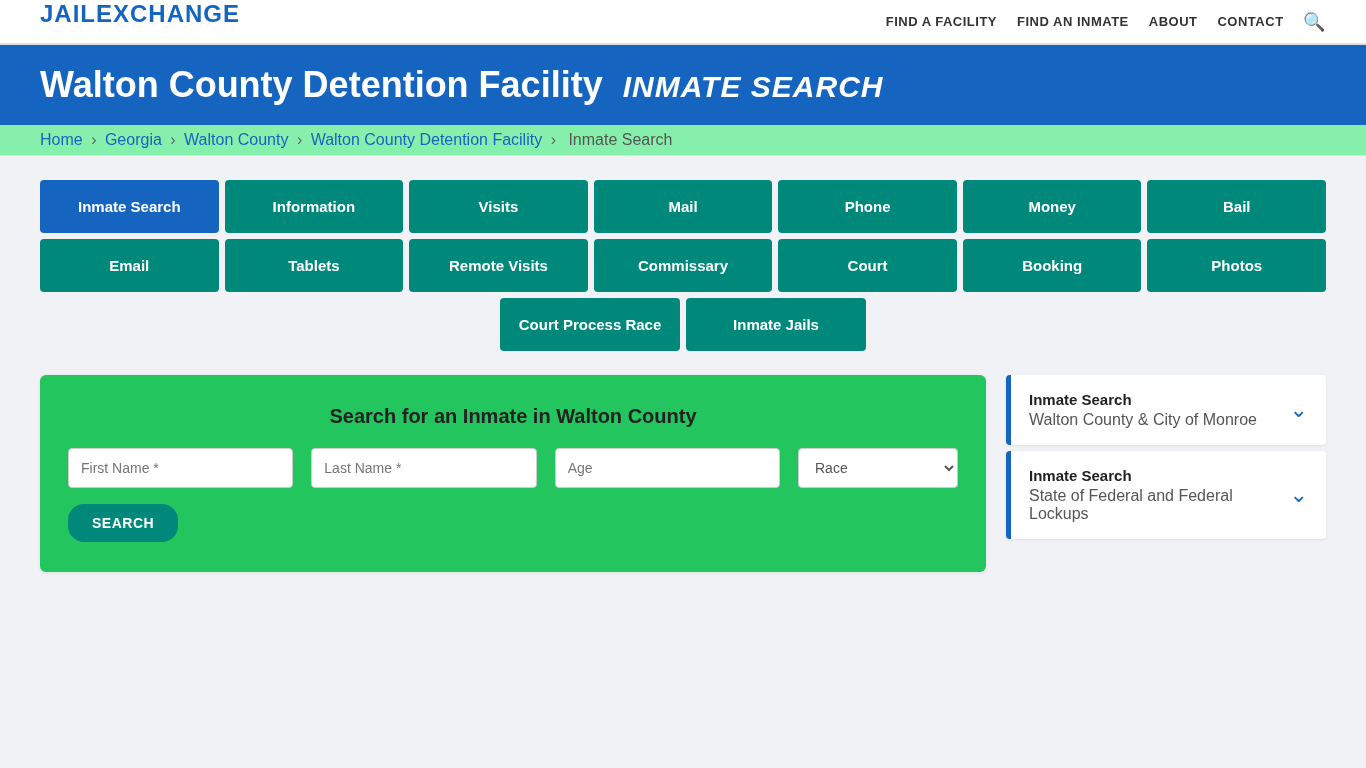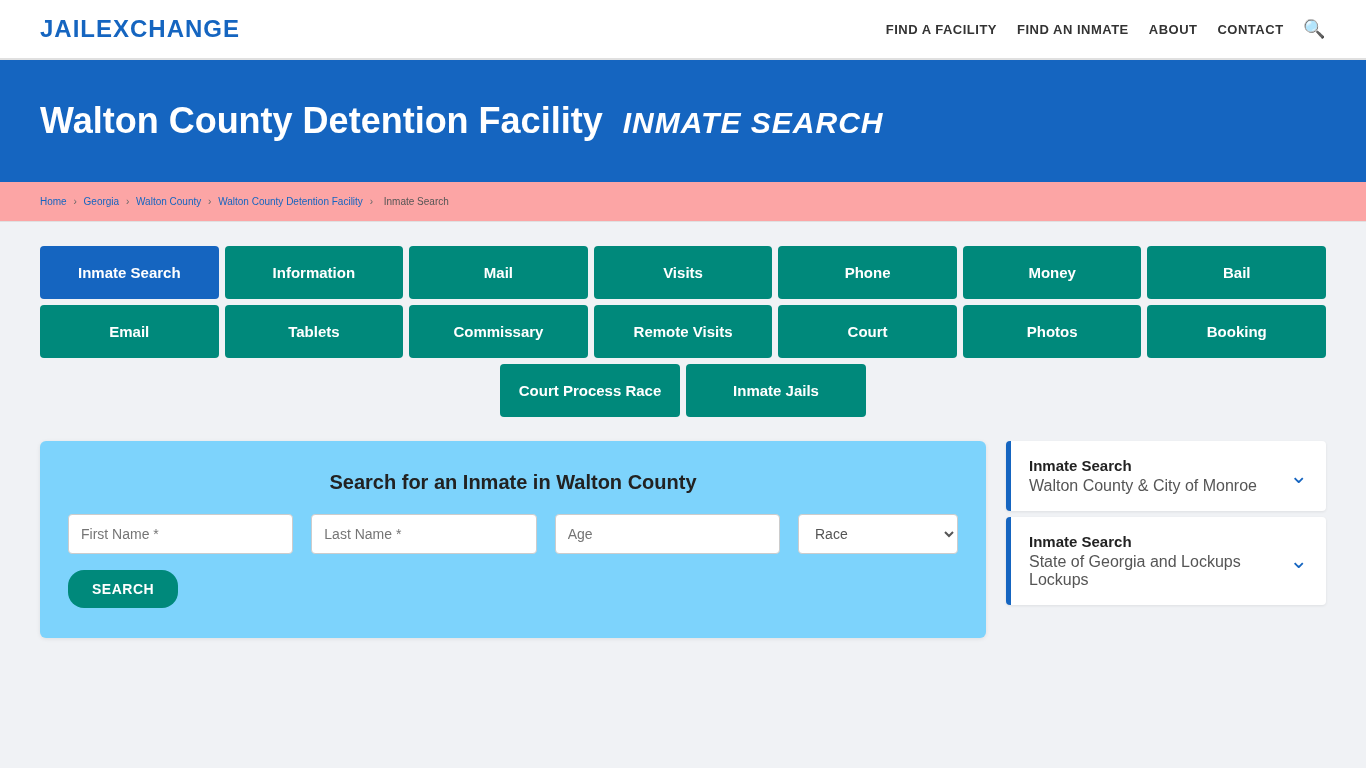--- a/index.html
+++ b/index.html
@@ -3,23 +3,22 @@
   <meta charset="utf-8">
   <style>
     * { box-sizing: border-box; margin: 0; padding: 0; }
     body { font-family: Arial, Helvetica, sans-serif; background: #f0f2f5; color: #333; }
 
     
     .header {
       background: #fff;
       border-bottom: 2px solid #e0e0e0;
       padding: 0 40px;
-      height: 60px;
-      display: flex;
-      align-items: center;
+      height: 45px;
+      display: flex;
       justify-content: space-between;
     }
     .logo {
       font-size: 24px;
       font-weight: 900;
       letter-spacing: 1px;
       color: #222;
     }
     .logo span {
       color: #1565c0;
@@ -41,39 +40,39 @@
       background: none;
       border: none;
       cursor: pointer;
       font-size: 18px;
       color: #333;
     }
 
     
     .hero {
       background: #1565c0;
-      padding: 40px 40px;
+      padding: 19px 40px;
     }
     .hero h1 {
       color: #fff;
       font-size: 36px;
       font-weight: 900;
     }
     .hero h1 em {
       font-style: italic;
       font-weight: 700;
       font-size: 30px;
       letter-spacing: 1px;
     }
 
     
     .breadcrumb {
-      background: #fca5a5;
-      padding: 14px 40px;
-      font-size: 10px;
+      background: #86efac;
+      padding: 6px 40px;
+      font-size: 16px;
       border-bottom: 1px solid #e0e0e0;
     }
     .breadcrumb a {
       color: #1565c0;
       text-decoration: none;
     }
     .breadcrumb span {
       color: #666;
       margin: 0 4px;
     }
@@ -125,21 +124,21 @@
 
     
     .content-area {
       display: flex;
       gap: 20px;
       align-items: flex-start;
     }
 
     
     .search-panel {
-      background: #7dd3fc;
+      background: #22c55e;
       border-radius: 6px;
       padding: 30px 28px;
       flex: 1;
       box-shadow: 0 1px 4px rgba(0,0,0,0.08);
     }
     .search-panel h2 {
       text-align: center;
       font-size: 20px;
       font-weight: 700;
       margin-bottom: 20px;
@@ -244,34 +243,34 @@
   <span> › </span>
   <span class="current">Inmate Search</span>
 </div>
 
 <main class="main">
 
   <div class="btn-grid">
     <div class="btn-row">
       <button class="facility-btn active">Inmate Search</button>
       <button class="facility-btn">Information</button>
+      <button class="facility-btn">Visits</button>
       <button class="facility-btn">Mail</button>
-      <button class="facility-btn">Visits</button>
       <button class="facility-btn">Phone</button>
       <button class="facility-btn">Money</button>
       <button class="facility-btn">Bail</button>
     </div>
     <div class="btn-row">
       <button class="facility-btn">Email</button>
       <button class="facility-btn">Tablets</button>
+      <button class="facility-btn">Remote Visits</button>
       <button class="facility-btn">Commissary</button>
-      <button class="facility-btn">Remote Visits</button>
       <button class="facility-btn">Court</button>
+      <button class="facility-btn">Booking</button>
       <button class="facility-btn">Photos</button>
-      <button class="facility-btn">Booking</button>
     </div>
     <div class="btn-row row3">
       <button class="facility-btn">Court Process Race</button>
       <button class="facility-btn">Inmate Jails</button>
     </div>
   </div>
 
   <div class="content-area">
 
     <div class="search-panel">
@@ -296,20 +295,20 @@
       <div class="sidebar-card">
         <div class="sidebar-card-text">
           <h3>Inmate Search</h3>
           <p>Walton County &amp; City of Monroe</p>
         </div>
         <span class="chevron-icon">⌄</span>
       </div>
       <div class="sidebar-card">
         <div class="sidebar-card-text">
           <h3>Inmate Search</h3>
-          <p>State of Georgia and Lockups Lockups</p>
+          <p>State of Federal and Federal Lockups</p>
         </div>
         <span class="chevron-icon">⌄</span>
       </div>
     </aside>
 
   </div>
 </main>
 
 </body></html>

